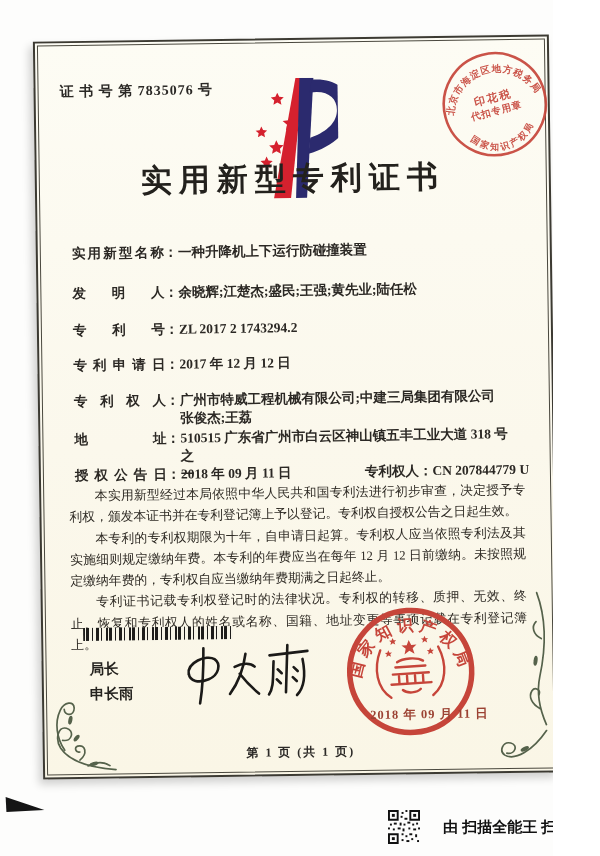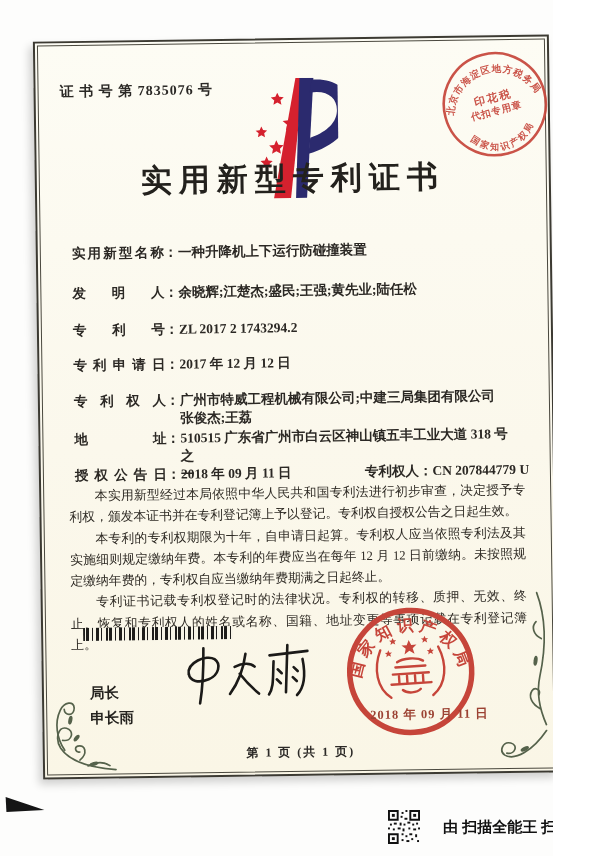--- a/index.html
+++ b/index.html
@@ -32,21 +32,21 @@
   .row .val2{display:block;margin-left:106px;}
   .row .cell-right{position:absolute;left:290px;top:0;white-space:nowrap;}
 
   .paras{position:absolute;left:28px;top:443px;width:456px;font-size:12.8px;line-height:21.3px;
          color:#2e2a24;text-align:justify;}
   .paras p{margin:0;text-indent:2em;}
 
   .barcode{position:absolute;left:40px;top:585px;width:150px;height:13px;
     background:repeating-linear-gradient(90deg,#1d1c1a 0 2px,#f6f3e6 2px 3px,#1d1c1a 3px 6px,#f6f3e6 6px 9px,#1d1c1a 9px 10px,#f6f3e6 10px 13px,#1d1c1a 13px 16px,#f6f3e6 16px 18px,#1d1c1a 18px 19px,#f6f3e6 19px 23px);}
 
-  .officer{position:absolute;left:46px;top:614px;font-size:14.5px;color:#25231f;font-weight:600;line-height:25px;margin-top:24px;}
+  .officer{position:absolute;left:46px;top:614px;font-size:14.5px;color:#25231f;font-weight:600;line-height:25px;}
   .sig{position:absolute;left:132px;top:600px;width:140px;height:80px;}
 
   .big-seal{position:absolute;left:300px;top:566px;width:134px;height:134px;transform:rotate(-3deg);}
   .seal-date{position:absolute;left:326px;top:668px;font-size:12.5px;color:#9c4233;font-weight:600;letter-spacing:1px;}
 
   .page-footer{position:absolute;left:0;top:704px;width:100%;text-align:center;font-size:12px;color:#2b2926;font-weight:600;letter-spacing:2px;}
 
   .tax-stamp{position:absolute;left:404px;top:12px;width:110px;height:110px;transform:rotate(-14deg);opacity:0.92;}
 
   .orn-left{position:absolute;left:3px;bottom:3px;width:72px;height:86px;}

